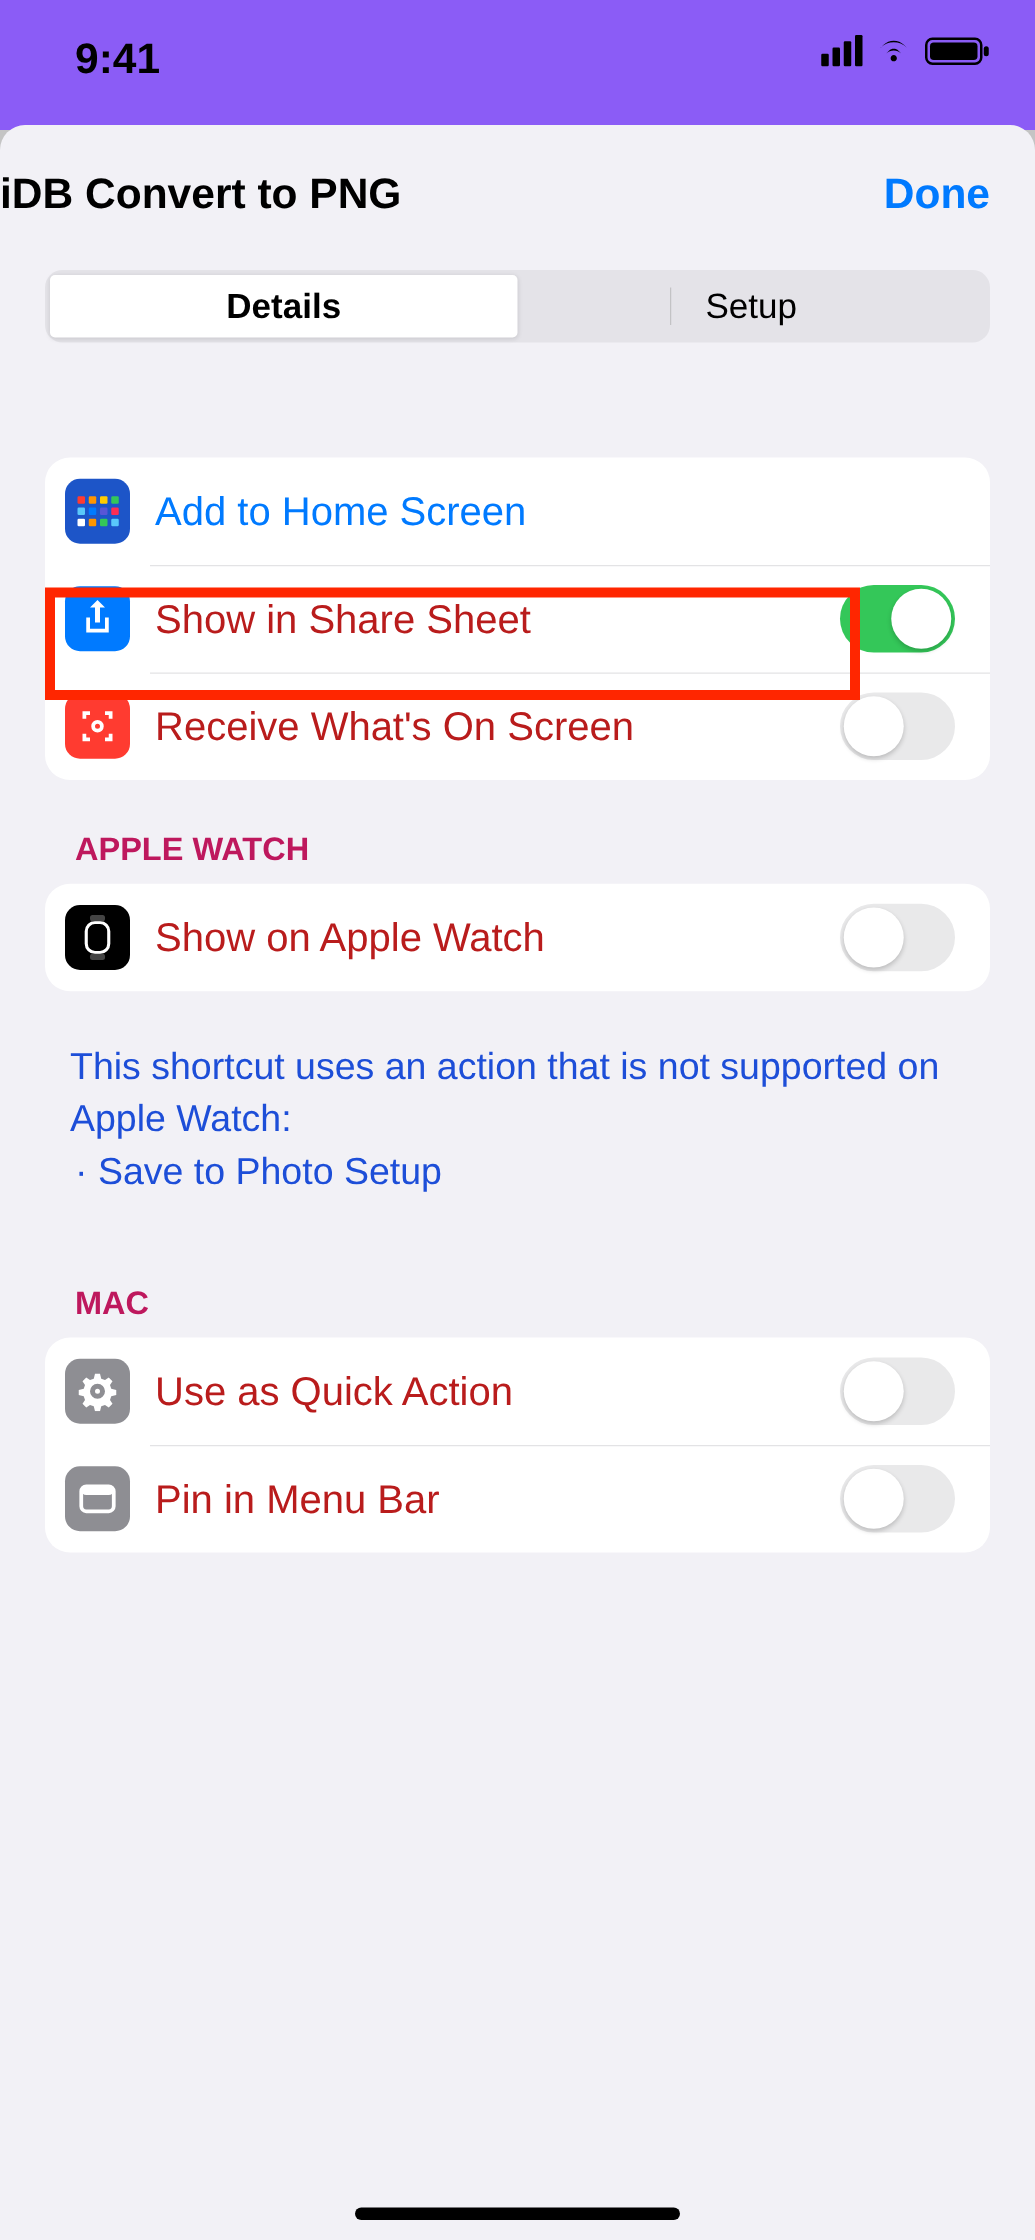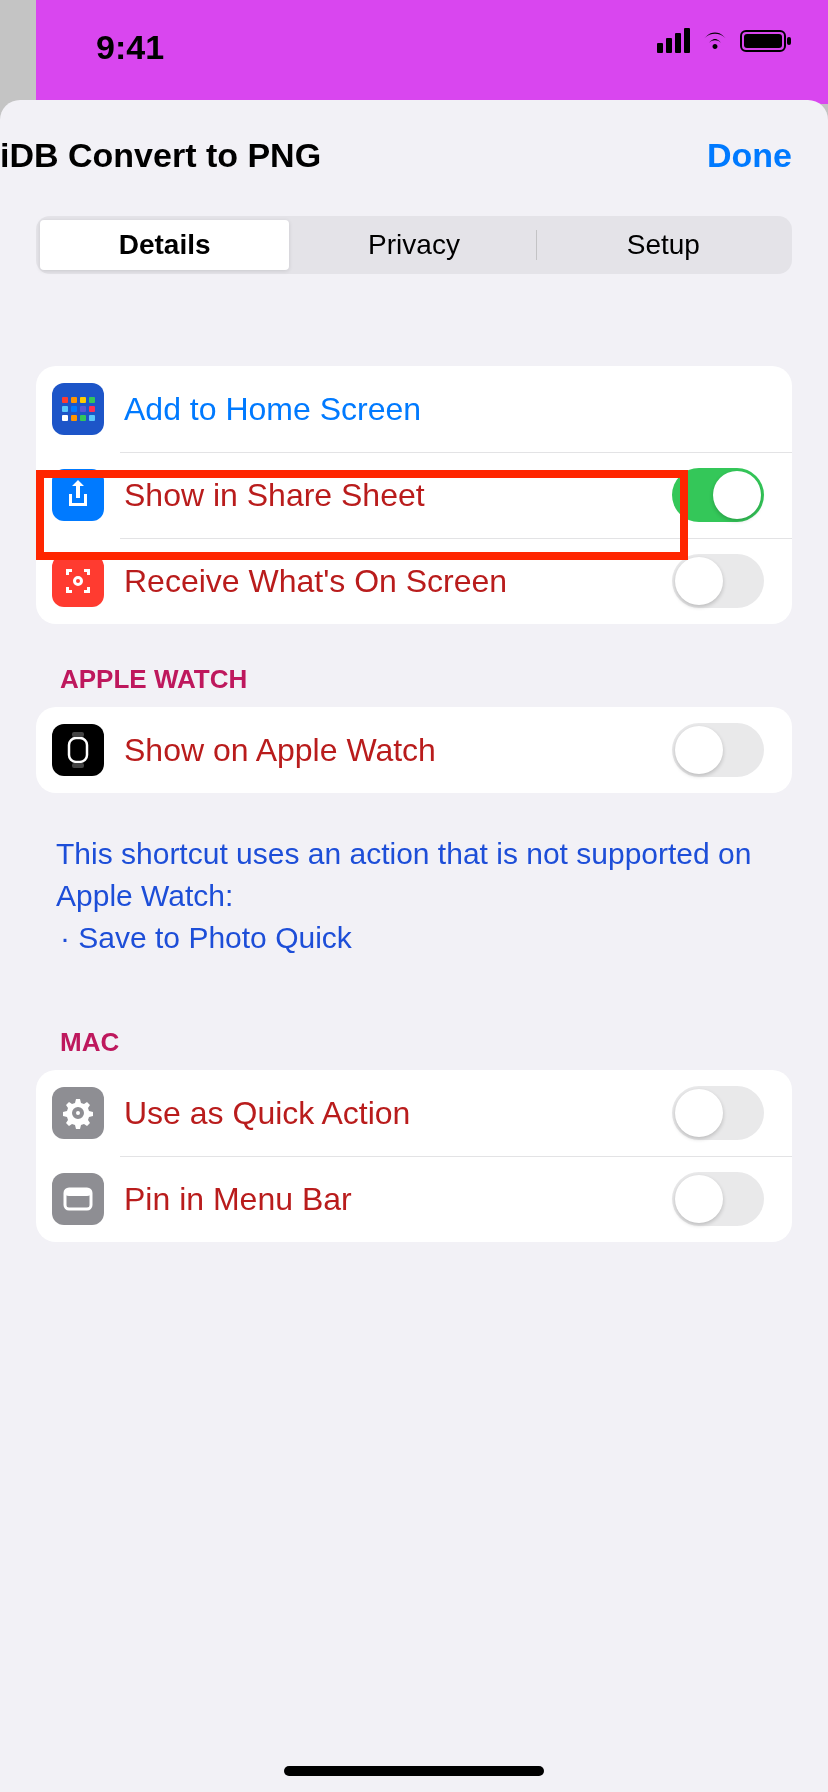--- a/index.html
+++ b/index.html
@@ -6,23 +6,22 @@
 body {
   width: 828px;
   height: 1792px;
   font-family: -apple-system, "SF Pro Text", "Helvetica Neue", Arial, sans-serif;
   background: linear-gradient(to bottom, #c4c4c4 0%, #c4c4c4 12%, #c4c4c4 100%);
   overflow: hidden;
   position: relative;
 }
 .status-bar-area {
   height: 104px;
-  background: #d946ef;
-  position: relative;
-  margin-left: 36px;
+  background: #8b5cf6;
+  position: relative;
 }
 .status-time {
   position: absolute;
   left: 60px;
   top: 28px;
   font-size: 34px;
   font-weight: 700;
   color: #000;
 }
 .status-icons {
@@ -237,21 +236,20 @@
 </div>
 
 <div class="sheet">
   <div class="sheet-header">
     <div class="sheet-title">iDB Convert to PNG</div>
     <div class="done-btn">Done</div>
   </div>
 
   <div class="segmented">
     <div class="seg-item active">Details</div>
-    <div class="seg-item">Privacy</div>
     <div class="seg-div" style="left:66.2%"></div>
     <div class="seg-item">Setup</div>
   </div>
 
   <div class="group">
     <div class="row">
       <div class="row-icon ic-home">
         <div class="grid-dots">
           <span style="background:#ff3b30"></span>
             <span style="background:#ff9500"></span>
@@ -304,21 +302,21 @@
           </svg>
       </div>
       <div class="row-label">Show on Apple Watch</div>
       <div class="toggle">
           <div class="knob"></div>
         </div>
     </div>
   </div>
   <div class="section-footer">
     <div>This shortcut uses an action that is not supported on Apple Watch:</div>
-    <div class="bullet">· Save to Photo Quick</div>
+    <div class="bullet">· Save to Photo Setup</div>
   </div>
 
   <div class="section-header">Mac</div>
   <div class="group">
     <div class="row">
       <div class="row-icon ic-quick">
         <svg width="32" height="32" viewBox="0 0 32 32">
             <path d="M16 10a6 6 0 100 12 6 6 0 000-12zm0 4a2 2 0 110 4 2 2 0 010-4zM14 2h4l1 4 3 1 3-2 3 3-2 3 1 3 4 1v4l-4 1-1 3 2 3-3 3-3-2-3 1-1 4h-4l-1-4-3-1-3 2-3-3 2-3-1-3-4-1v-4l4-1 1-3-2-3 3-3 3 2 3-1 1-4z" fill="#fff"></path>
           </svg>
       </div>

